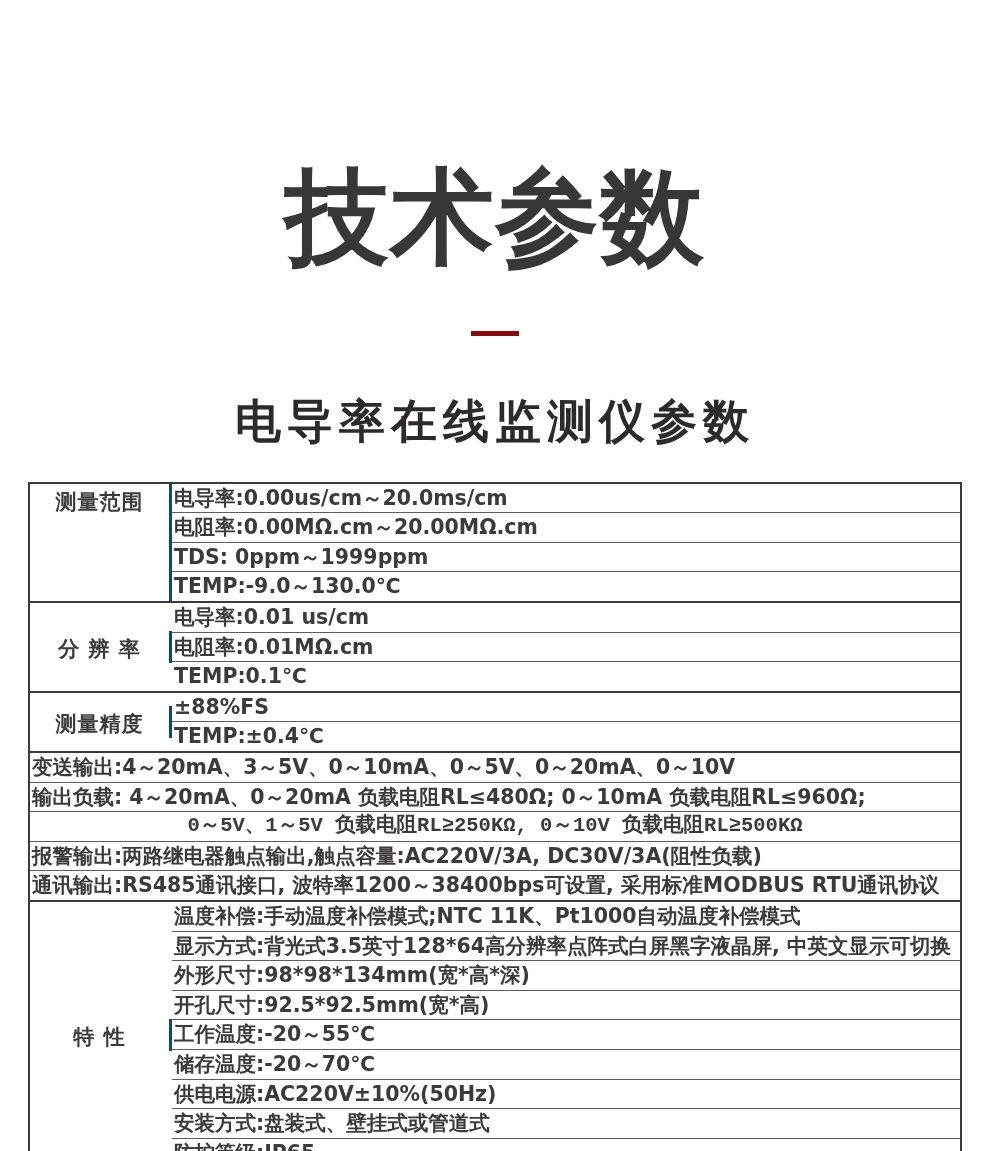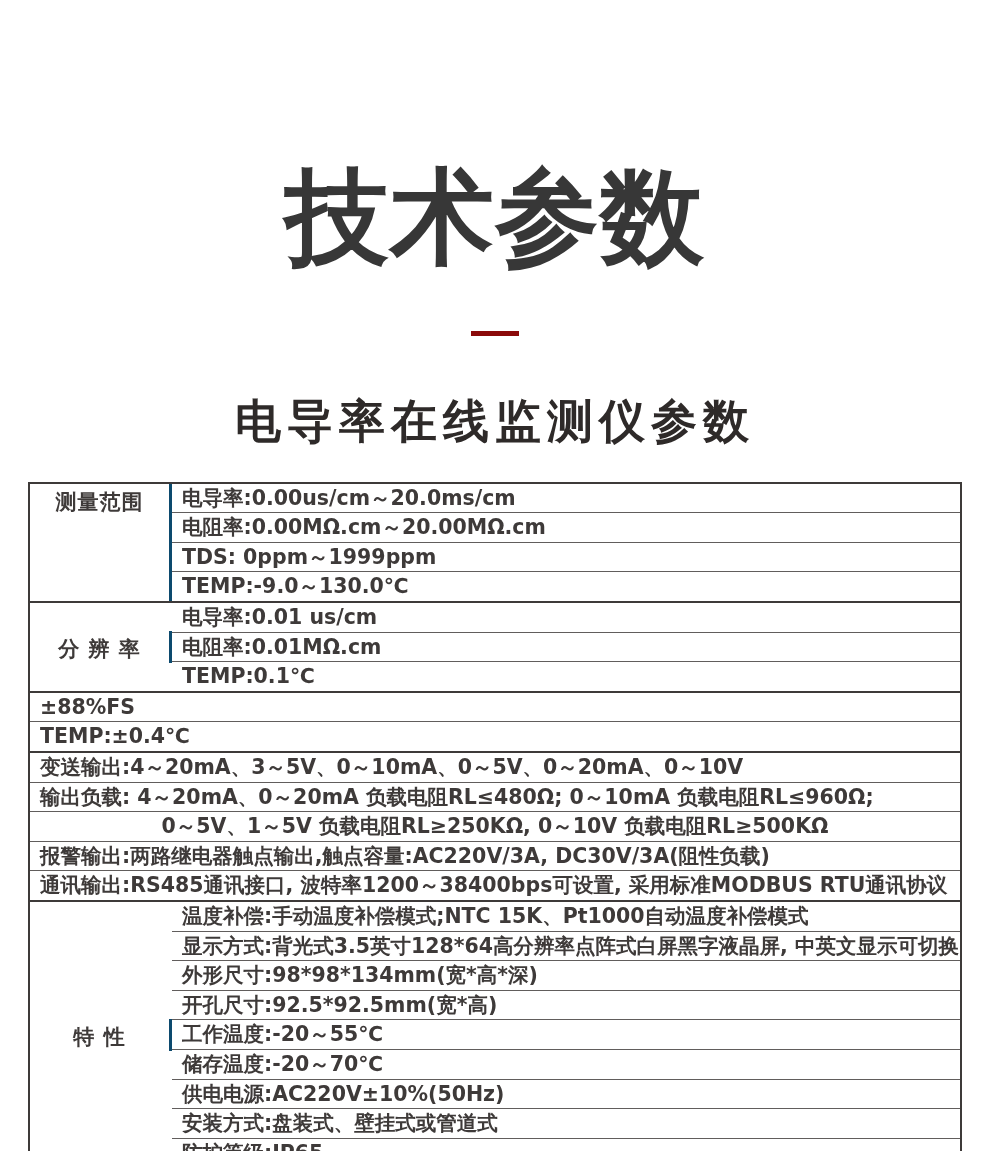--- a/index.html
+++ b/index.html
@@ -37,27 +37,27 @@
   .label-cell {
     flex: 0 0 139px; width: 139px;
     border-right: 3px solid #0c4a6e;
     text-align: center; padding-top: 4px;
     font-size: 21px; font-weight: bold; color: #3e3a39;
     letter-spacing: 1px;
   }
   .rows { flex: 1 1 auto; min-width: 0; }
   .row {
     height: 28.6px; line-height: 28.8px;
-    padding-left: 10px;
+    padding-left: 2px;
     font-size: 20.5px; font-weight: 600;
     white-space: nowrap; overflow: hidden;
     color: #3e3a39;
   }
   .row + .row { border-top: 1.5px solid #615d5c; }
-  .row.center { text-align: center; padding-left: 0; }
+  .row.center { text-align: center; padding-left: 0; font-family: Liberation Mono, monospace; }
 </style>
 </head>
 <body>
 
 <div class="page">
 
   <h1 class="main-title">技术参数</h1>
 
   <div class="title-divider"></div>
 
@@ -78,40 +78,41 @@
     <div class="group">
       <div class="label-cell">分 辨 率</div>
       <div class="rows">
         <div class="row">电导率:0.01 us/cm</div>
         <div class="row">电阻率:0.01MΩ.cm</div>
         <div class="row">TEMP:0.1℃</div>
       </div>
     </div>
 
     <div class="group">
+      <div class="label-cell">测量精度</div>
       <div class="rows">
         <div class="row">±88%FS</div>
         <div class="row">TEMP:±0.4℃</div>
       </div>
     </div>
 
     <div class="group">
       <div class="rows">
         <div class="row">变送输出:4～20mA、3～5V、0～10mA、0～5V、0～20mA、0～10V</div>
         <div class="row">输出负载: 4～20mA、0～20mA 负载电阻RL≤480Ω; 0～10mA 负载电阻RL≤960Ω;</div>
         <div class="row center">0～5V、1～5V 负载电阻RL≥250KΩ, 0～10V 负载电阻RL≥500KΩ</div>
         <div class="row">报警输出:两路继电器触点输出,触点容量:AC220V/3A, DC30V/3A(阻性负载)</div>
         <div class="row">通讯输出:RS485通讯接口, 波特率1200～38400bps可设置, 采用标准MODBUS RTU通讯协议</div>
       </div>
     </div>
 
     <div class="group">
       <div class="label-cell">特  性</div>
       <div class="rows">
-        <div class="row">温度补偿:手动温度补偿模式;NTC 15K、Pt1000自动温度补偿模式</div>
+        <div class="row">温度补偿:手动温度补偿模式;NTC 11K、Pt1000自动温度补偿模式</div>
         <div class="row">显示方式:背光式3.5英寸128*64高分辨率点阵式白屏黑字液晶屏, 中英文显示可切换</div>
         <div class="row">外形尺寸:98*98*134mm(宽*高*深)</div>
         <div class="row">开孔尺寸:92.5*92.5mm(宽*高)</div>
         <div class="row">工作温度:-20～55℃</div>
         <div class="row">储存温度:-20～70℃</div>
         <div class="row">供电电源:AC220V±10%(50Hz)</div>
         <div class="row">安装方式:盘装式、壁挂式或管道式</div>
         <div class="row">防护等级:IP65</div>
       </div>
     </div>

